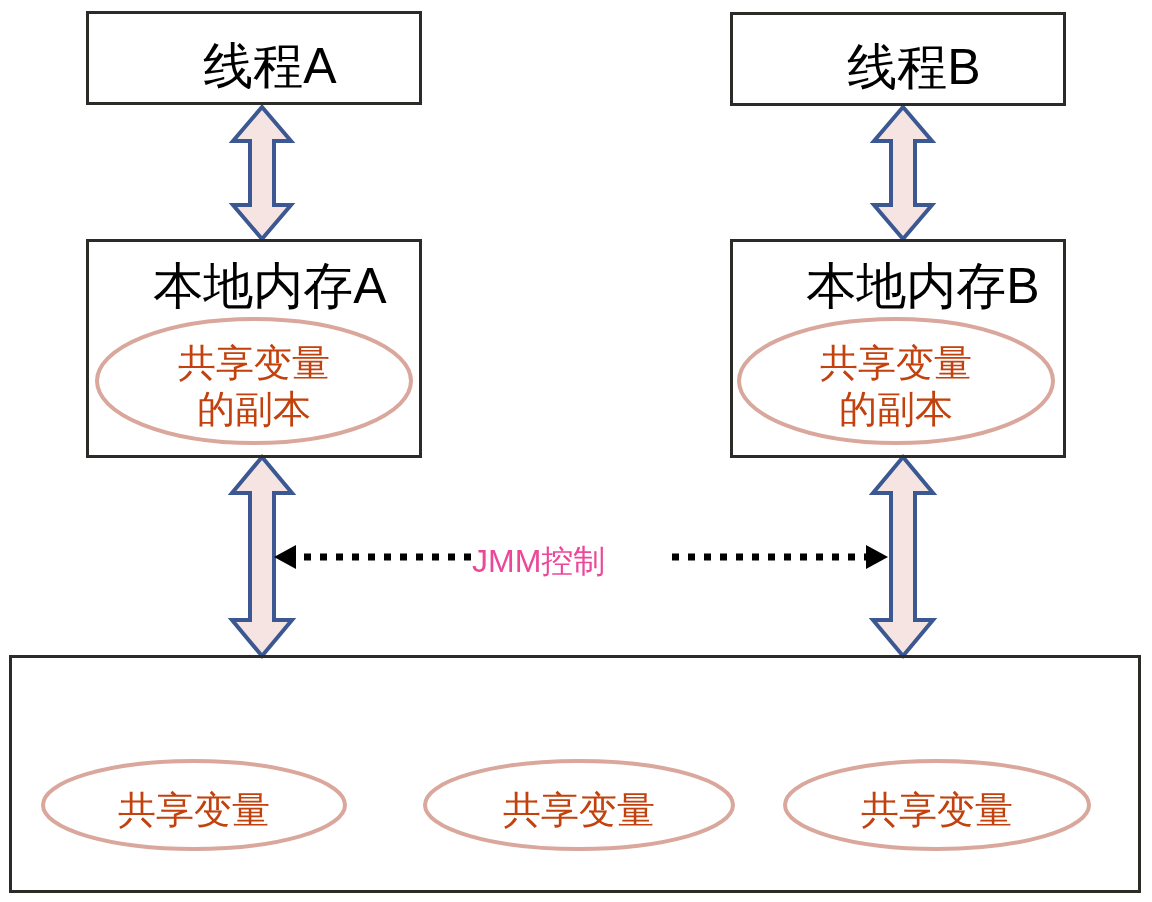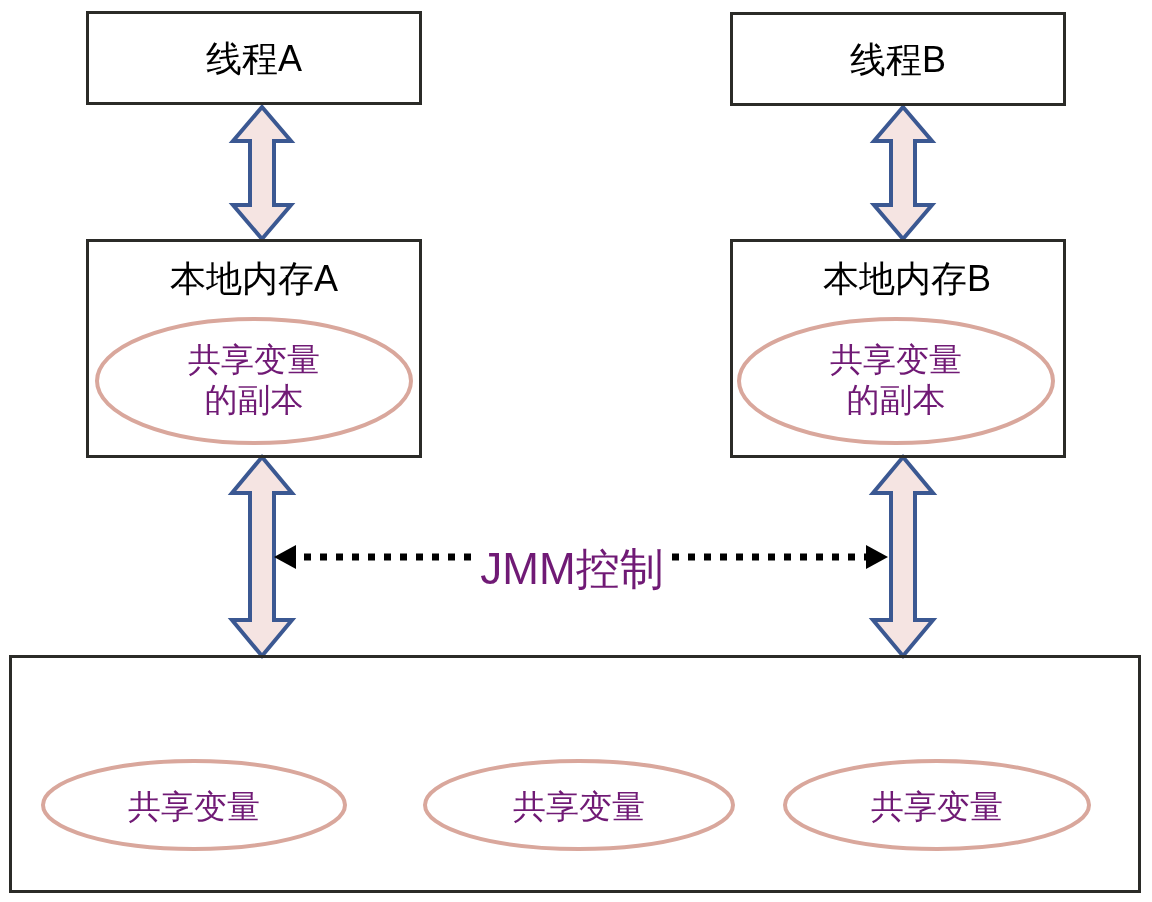--- a/index.html
+++ b/index.html
@@ -26,40 +26,41 @@
     position: absolute;
     box-sizing: border-box;
     border: 3px solid #2b2b28;
     background: transparent;
   }
   .box-title {
     position: absolute;
     width: 100%;
     text-align: center;
     color: #000000;
-    font-size: 36px;
+    font-size: 50px;
     line-height: 1.05;
     white-space: nowrap;
+    margin-left: 16px;
   }
   .ellipse-label {
     position: absolute;
     width: 100%;
     text-align: center;
-    color: #701a75;
-    font-size: 33px;
+    color: #c2410c;
+    font-size: 38px;
     line-height: 1.22;
     white-space: nowrap;
     pointer-events: none;
   }
   .jmm-label {
     position: absolute;
-    color: #701a75;
-    font-size: 44px;
+    color: #ec4899;
+    font-size: 32px;
     white-space: nowrap;
-    text-align: center;
+    text-align: left;
   }
 </style>
 </head>
 <body>
 
 <div id="canvas">
 
   <svg class="layer" viewBox="0 0 1152 902" xmlns="http://www.w3.org/2000/svg">
 
     <polygon points="262,107 291,141 274,141 274,205 291,205 262,239 233,205 250,205 250,141 233,141" fill="#f5e4e2" stroke="#3b5892" stroke-width="4" stroke-linejoin="miter"></polygon>

